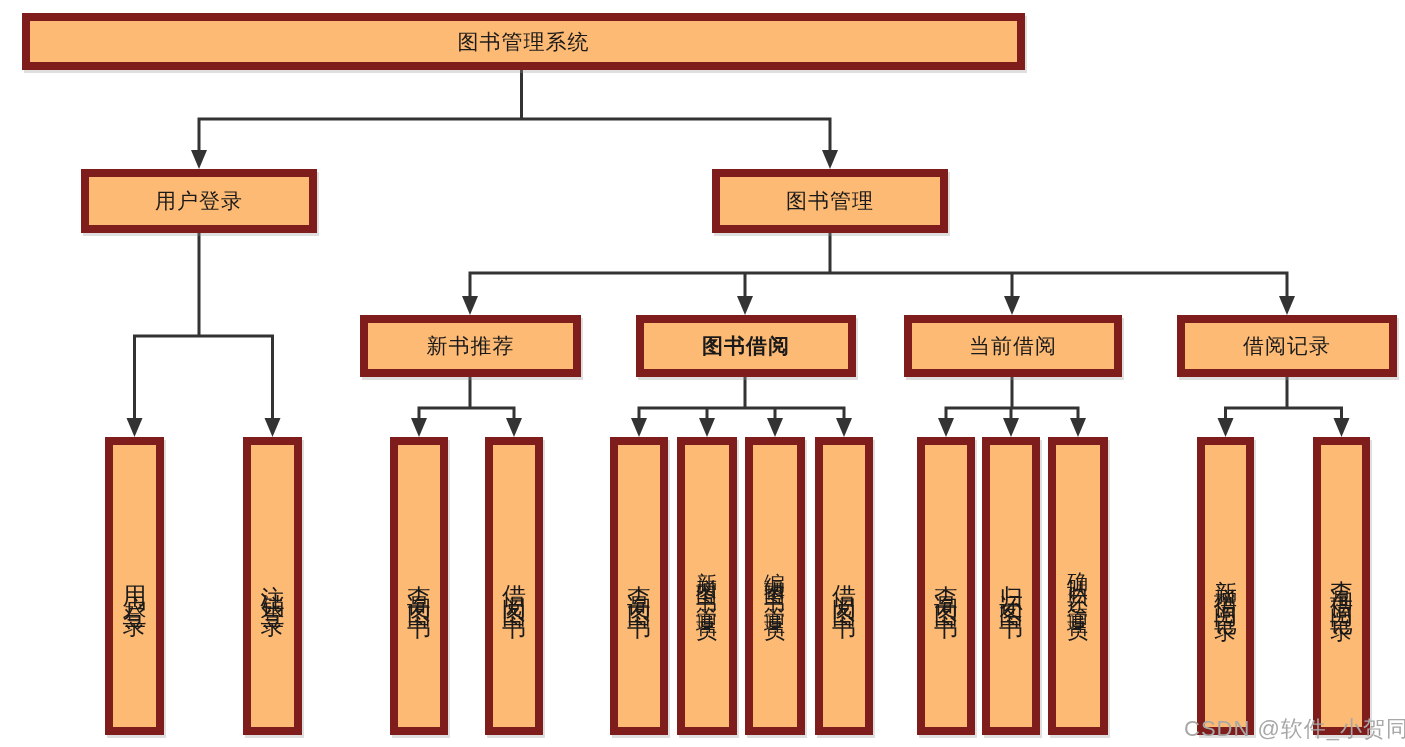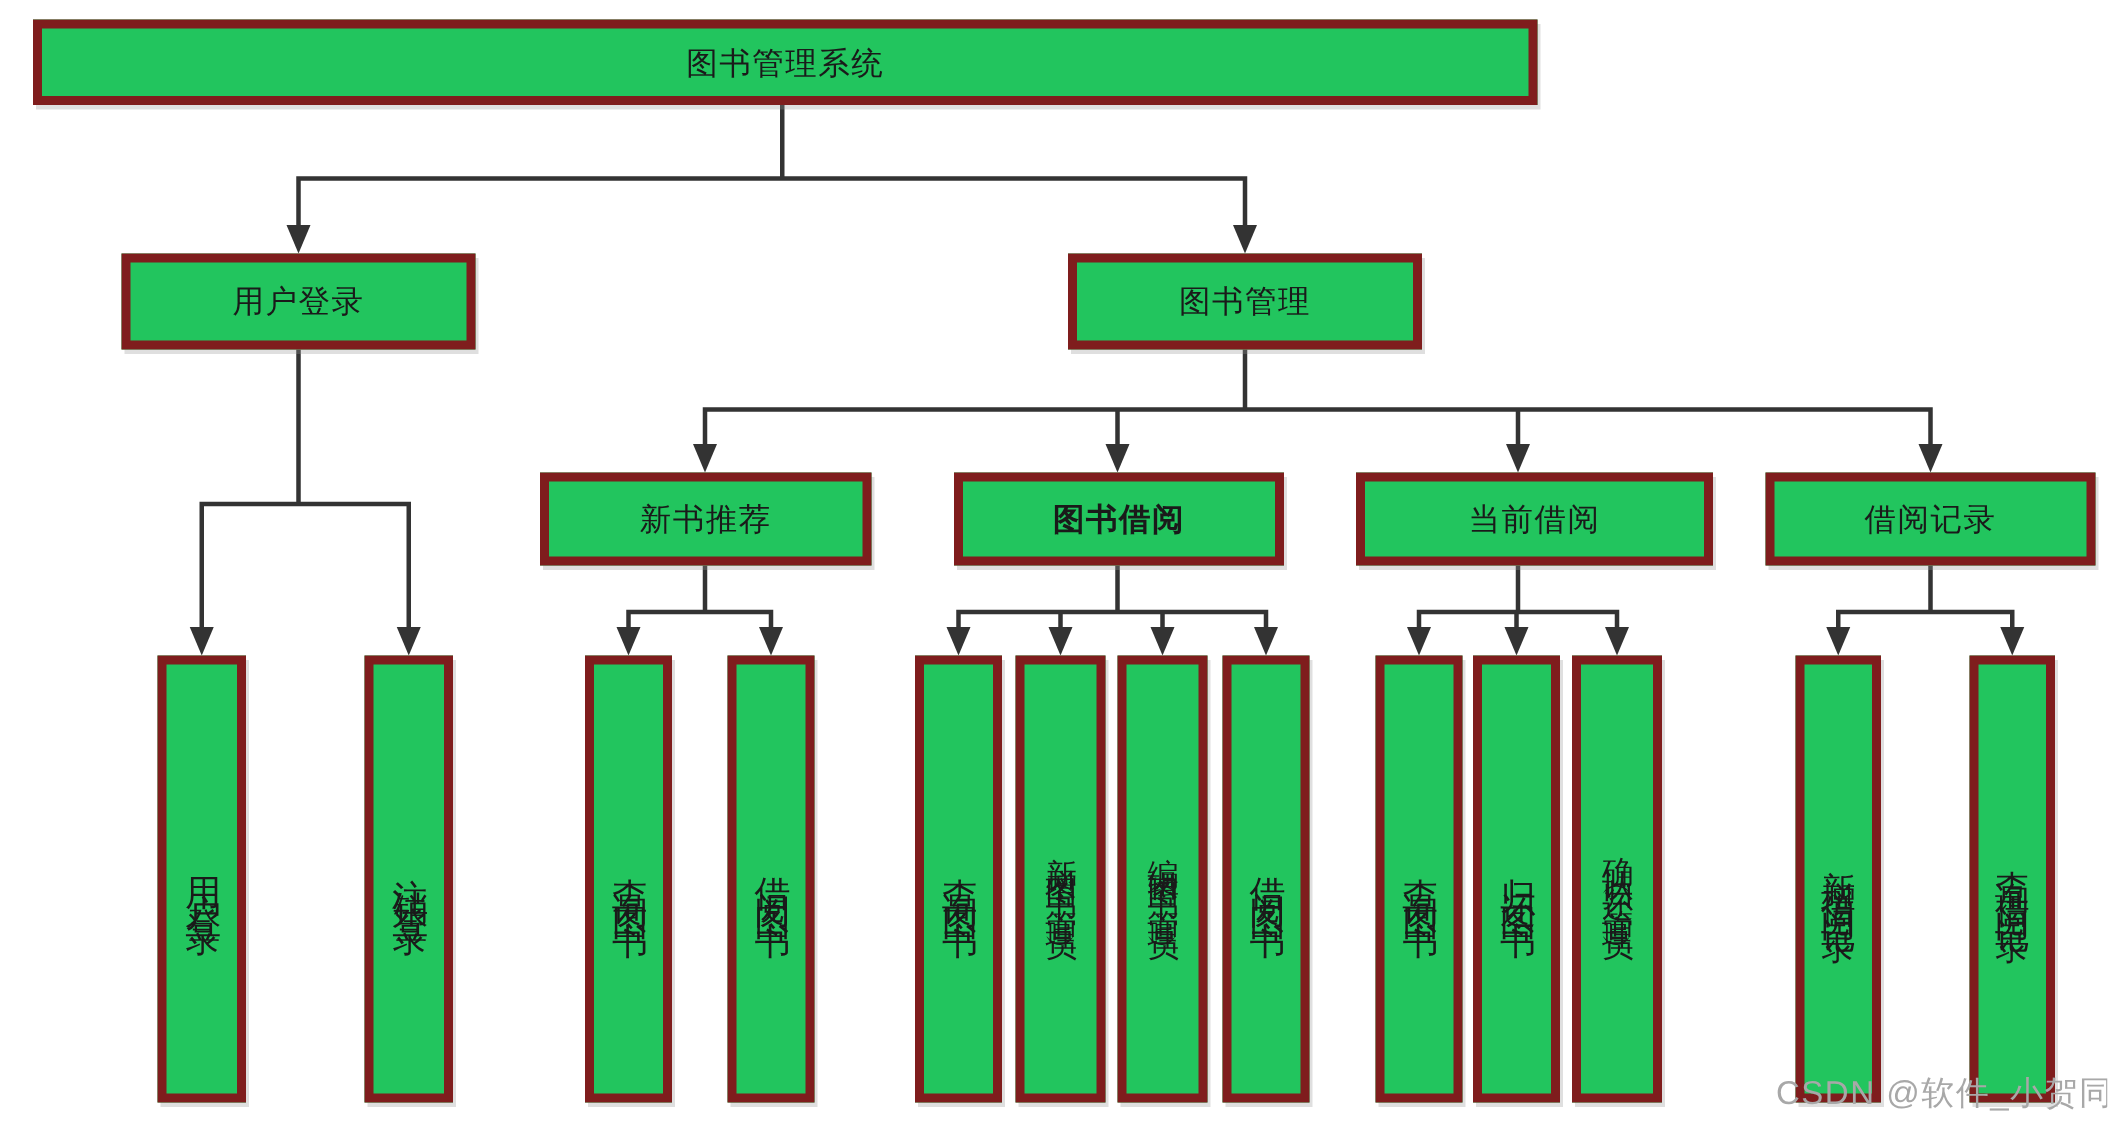--- a/index.html
+++ b/index.html
@@ -17,22 +17,22 @@
   }
   .connector-layer {
     position: absolute;
     left: 0; top: 0;
     width: 1405px;
     height: 747px;
   }
   .box {
     position: absolute;
     box-sizing: border-box;
-    background: #22c55e;
-    border: 6px solid #7f1d1d;
+    background: #fdba74;
+    border: 8px solid #7f1d1d;
     color: #1a1a1a;
     display: flex;
     align-items: center;
     justify-content: center;
     box-shadow: 2px 3px 0 rgba(150,150,150,0.30);
   }
   .hbox {
     font-size: 21px;
     letter-spacing: 1px;
   }
@@ -61,21 +61,21 @@
     color: #a8a8a8;
     letter-spacing: 1px;
     white-space: nowrap;
   }
   
   .n-root { left: 22px;  top: 13px;  width: 1003px; height: 57px; }
   .n-l2a  { left: 81px;  top: 169px; width: 236px;  height: 64px; }
   .n-l2b  { left: 712px; top: 169px; width: 236px;  height: 64px; }
   .n-l3a  { left: 360px; top: 315px; width: 221px;  height: 62px; }
   .n-l3b  { left: 636px; top: 315px; width: 220px;  height: 62px; font-weight: bold; }
-  .n-l3c  { left: 904px; top: 315px; width: 238px;  height: 62px; }
+  .n-l3c  { left: 904px; top: 315px; width: 218px;  height: 62px; }
   .n-l3d  { left: 1177px;top: 315px; width: 220px;  height: 62px; }
   .n-f1  { left: 105px;  width: 59px; }
   .n-f2  { left: 243px;  width: 59px; }
   .n-f3  { left: 390px;  width: 58px; }
   .n-f4  { left: 485px;  width: 58px; }
   .n-f5  { left: 610px;  width: 58px; }
   .n-f6  { left: 677px;  width: 60px; }
   .n-f7  { left: 745px;  width: 60px; }
   .n-f8  { left: 815px;  width: 58px; }
   .n-f9  { left: 917px;  width: 58px; }

